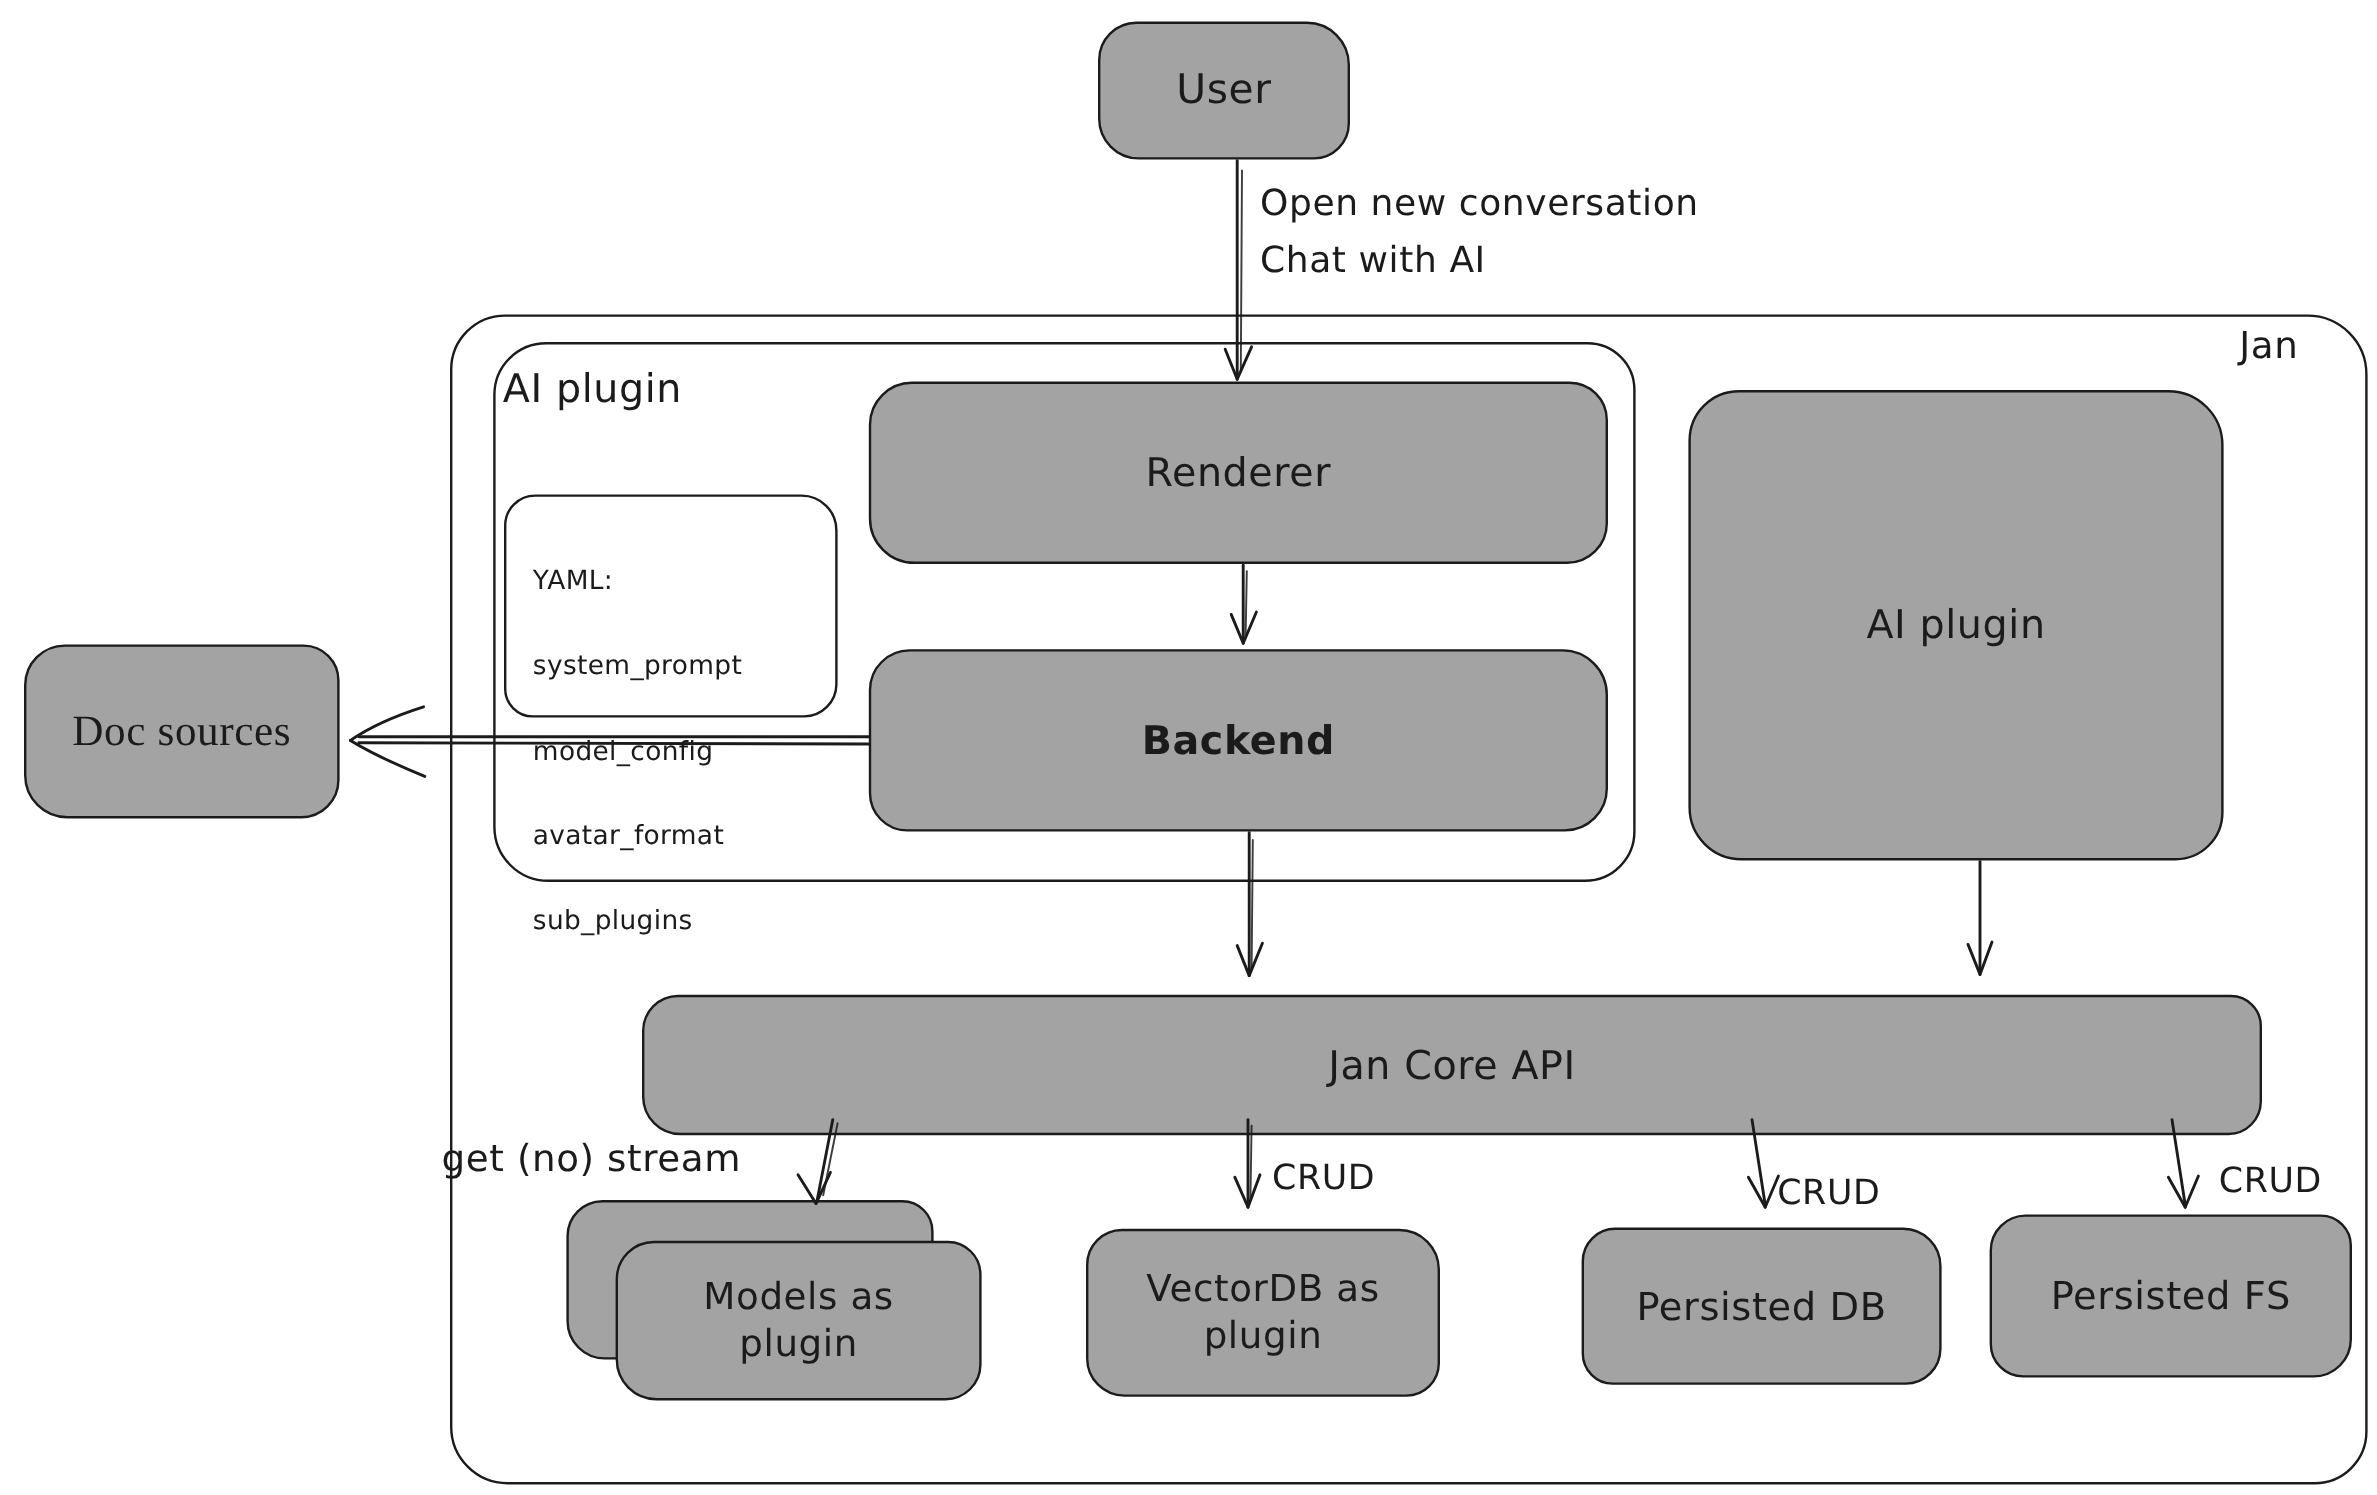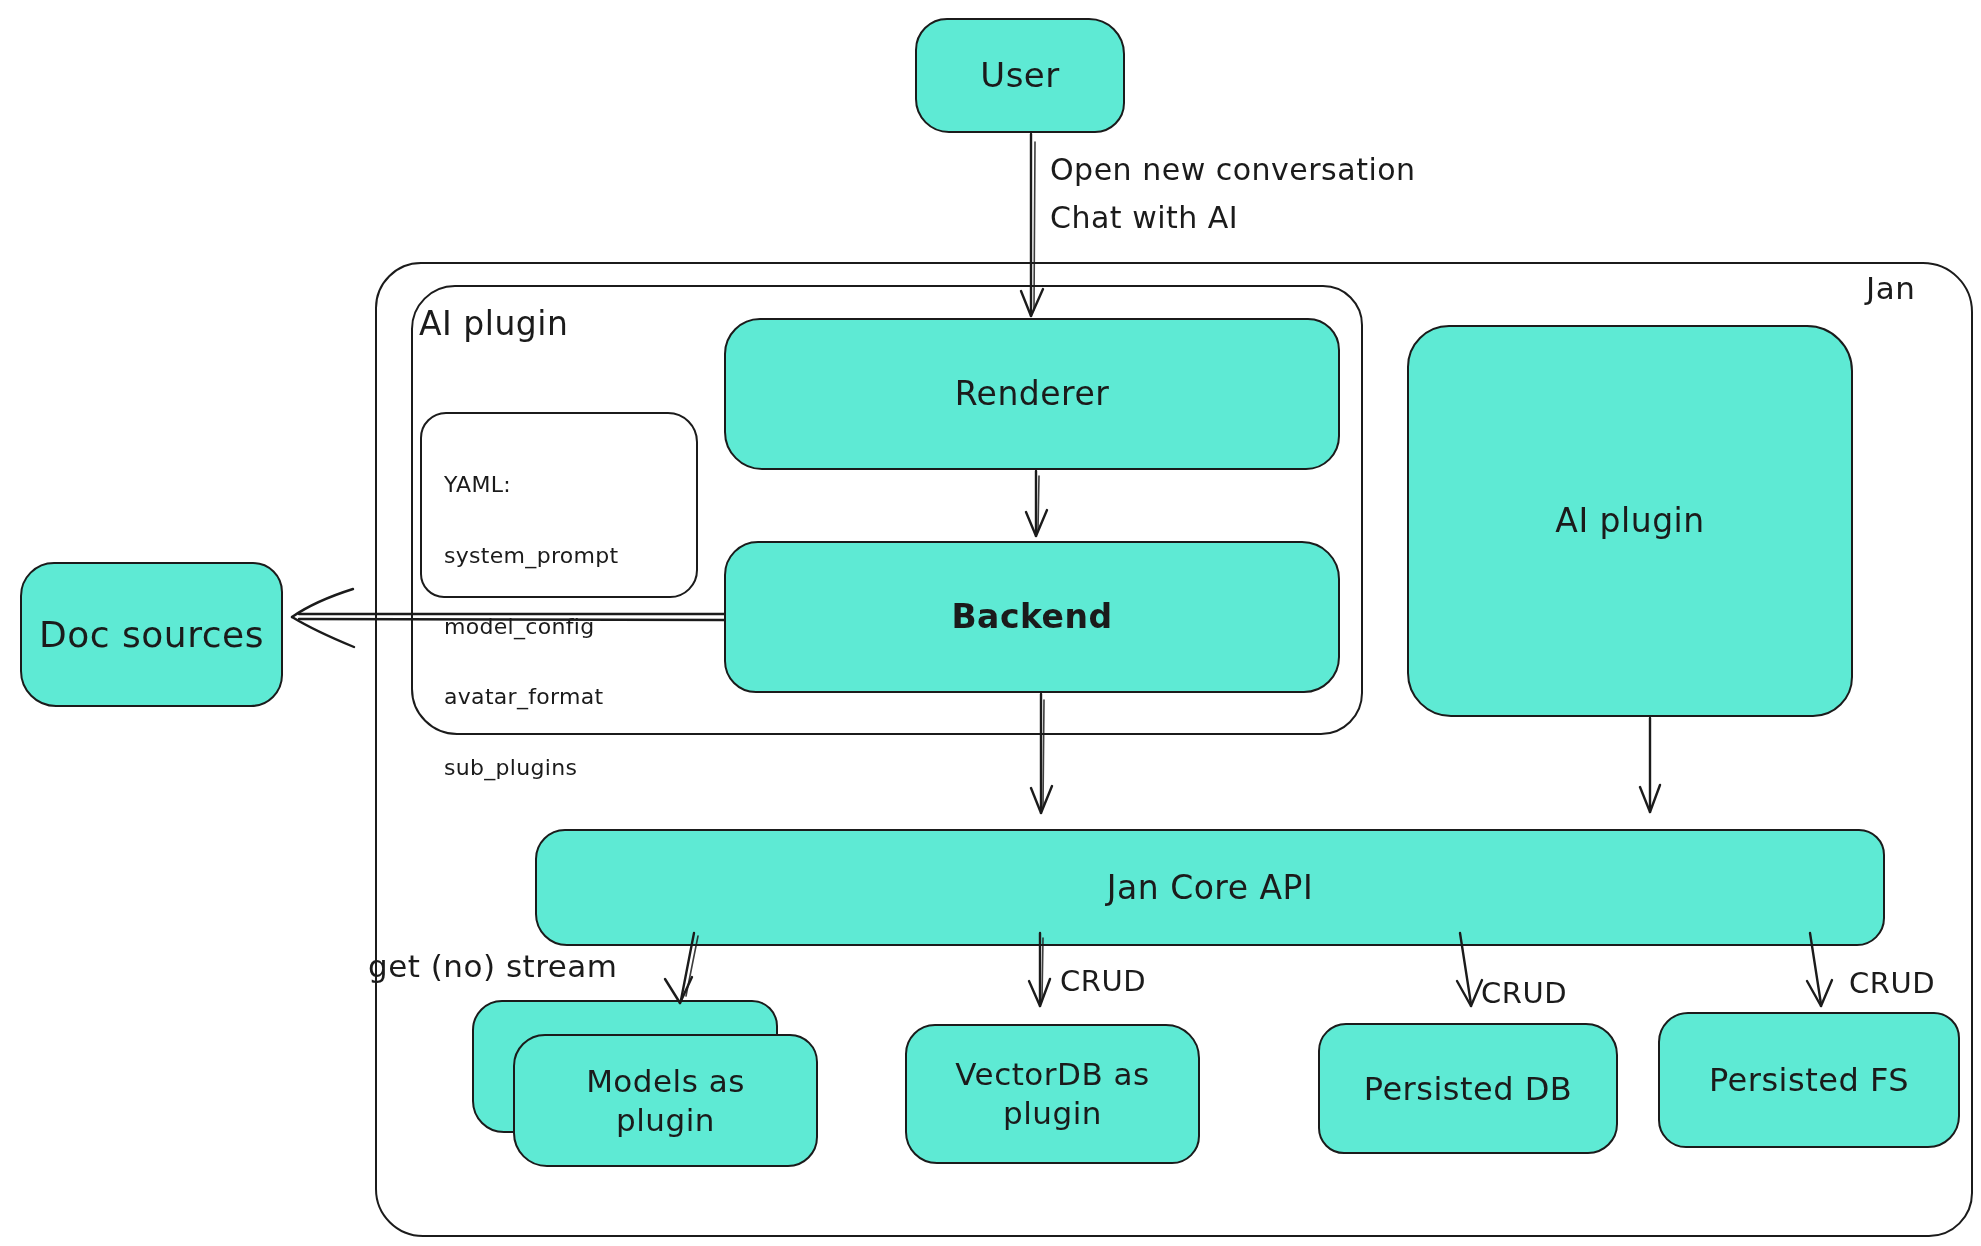--- a/index.html
+++ b/index.html
@@ -12,21 +12,21 @@
     width: 1981px;
     height: 1246px;
     background: #ffffff;
     font-family: "DejaVu Sans", "Liberation Sans", sans-serif;
     color: #1b1b1b;
     overflow: hidden;
   }
   .box {
     position: absolute;
     border: 2.6px solid #1b1b1b;
-    background: #5eead4;
+    background: #a3a3a3;
     box-sizing: border-box;
     display: flex;
     align-items: center;
     justify-content: center;
     text-align: center;
   }
   .container-box {
     background: transparent;
   }
   .node-label {
@@ -111,21 +111,21 @@
   </div>
 
   <div class="box" style="left:724px; top:541px; width:616px; height:152px; border-radius:34px 38px 36px 32px;font-weight:bold;">
     <span class="node-label">Backend</span>
   </div>
 
   <div class="box" style="left:1407px; top:325px; width:446px; height:392px; border-radius:42px 46px 40px 44px;">
     <span class="node-label">AI plugin</span>
   </div>
 
-  <div class="box" style="left:20px; top:562px; width:263px; height:145px; border-radius:34px 30px 32px 36px;">
+  <div class="box" style="left:20px; top:537px; width:263px; height:145px; border-radius:34px 30px 32px 36px;font-family:Liberation Serif, serif;">
     <span class="node-label" style="font-size:36px;">Doc sources</span>
   </div>
 
   <div class="box" style="left:535px; top:815px; width:1350px; height:117px; border-radius:30px 26px 28px 32px;margin-top:14px;">
     <span class="node-label">Jan Core API</span>
   </div>
 
   <div class="box" style="left:472px; top:1000px; width:306px; height:133px; border-radius:30px 26px 28px 32px;"></div>
   <div class="box" style="left:513px; top:1034px; width:305px; height:133px; border-radius:32px 28px 30px 34px;">
     <span class="node-label" style="font-size:31px; padding:0 40px;">Models as plugin</span>

